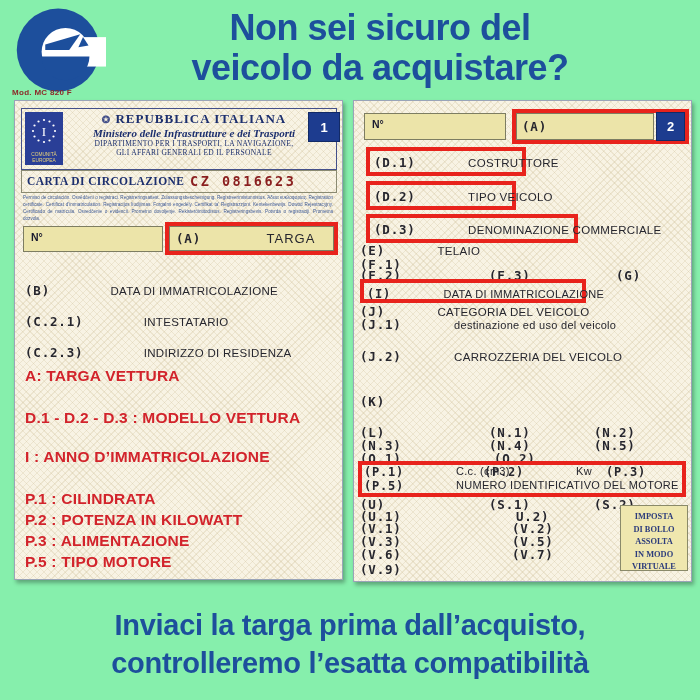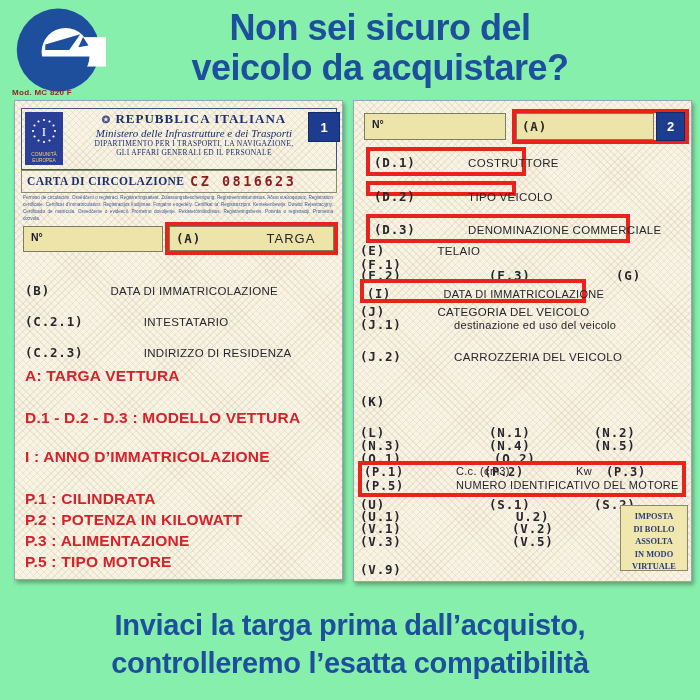--- a/index.html
+++ b/index.html
@@ -14,21 +14,21 @@
   
   .doc{position:absolute;background-color:#f8f3e4;
        background-image:repeating-linear-gradient(45deg, rgba(205,190,150,.28) 0 1px, transparent 1px 5px),
                         repeating-linear-gradient(-45deg, rgba(205,190,150,.28) 0 1px, transparent 1px 5px);
        border:1px solid #9aa4b8;box-shadow:1.5px 2.5px 4px rgba(0,0,0,.3);}
   .doc1{left:14px;top:100px;width:327px;height:478px;}
   .doc2{left:353px;top:100px;width:337px;height:480px;}
   .hdrbox{position:absolute;left:6px;top:7px;width:314px;height:60px;border:1px solid #44508a;}
   .hdrtext{position:absolute;left:46px;top:2px;width:252px;text-align:center;color:#1c2f6e;}
   .hdr-title{font-family:"Liberation Serif",serif;font-weight:bold;font-size:13px;letter-spacing:1px;}
-  .hdr-min{font-family:"Liberation Serif",serif;font-weight:normal;font-style:italic;font-size:11px;}
+  .hdr-min{font-family:"Liberation Serif",serif;font-weight:bold;font-style:italic;font-size:11px;}
   .hdr-dept{font-family:"Liberation Serif",serif;font-size:7.5px;letter-spacing:.3px;line-height:1.25;}
   .numbox{position:absolute;background:#1d3c8f;color:#fff;font-weight:bold;font-size:13px;
           display:flex;align-items:center;justify-content:center;border:1px solid #122a66;}
   .cartarow{position:absolute;left:6px;top:69px;width:314px;height:21px;border:1px solid #8a8a72;}
   .carta-lbl{position:absolute;left:5px;top:4px;font-family:"Liberation Serif",serif;font-weight:bold;
              font-size:11.5px;color:#1c2f6e;letter-spacing:.4px;}
   .carta-num{position:absolute;left:168px;top:2px;font-family:"DejaVu Sans Mono",monospace;font-weight:bold;
              font-size:13.5px;color:#8a1f1f;letter-spacing:2.5px;}
   .multilang{position:absolute;left:8px;top:94px;width:310px;font-size:4.6px;line-height:1.5;
              color:#3e5a96;text-align:justify;}
@@ -165,27 +165,27 @@
         <span>2</span>
       </div>
     </div>
 
     <div class="redbox" style="left:12px;top:46px;width:160px;height:29px;">
       <div style="padding:2px 0 0 4px;white-space:nowrap;">
         <span class="code">(D.1)</span>
         <span class="lbl">COSTRUTTORE</span>
       </div>
     </div>
-    <div class="redbox" style="left:12px;top:80px;width:150px;height:15px;">
+    <div class="redbox" style="left:12px;top:80px;width:150px;height:29px;">
       <div style="padding:2px 0 0 4px;white-space:nowrap;">
         <span class="code">(D.2)</span>
         <span class="lbl">TIPO VEICOLO</span>
       </div>
     </div>
-    <div class="redbox" style="left:12px;top:113px;width:264px;height:29px;">
+    <div class="redbox" style="left:12px;top:113px;width:212px;height:29px;">
       <div style="padding:2px 0 0 4px;white-space:nowrap;">
         <span class="code">(D.3)</span>
         <span class="lbl">DENOMINAZIONE COMMERCIALE</span>
       </div>
     </div>
 
     <div class="cl" style="left:6px;top:140px;">
       <span class="code">(E)</span>
       <span class="lbl">TELAIO</span>
     </div>
@@ -260,20 +260,24 @@
       <span class="code cell" style="left:162px;">U.2)</span>
     </div>
     <div class="cl" style="left:0;top:420px;width:337px;height:13px;">
       <span class="code cell" style="left:6px;">(V.1)</span>
       <span class="code cell" style="left:158px;">(V.2)</span>
     </div>
     <div class="cl" style="left:0;top:433px;width:337px;height:13px;">
       <span class="code cell" style="left:6px;">(V.3)</span>
       <span class="code cell" style="left:158px;">(V.5)</span>
     </div>
+    <div class="cl" style="left:0;top:446px;width:337px;height:13px;">
+      <span class="code cell" style="left:6px;">(V.6)</span>
+      <span class="code cell" style="left:158px;">(V.7)</span>
+    </div>
     <div class="cl" style="left:6px;top:459px;">
       <span class="code">(V.9)</span>
     </div>
 
     <div class="stamp">
       <div>IMPOSTA</div>
       <div>DI BOLLO</div>
       <div>ASSOLTA</div>
       <div>IN MODO</div>
       <div>VIRTUALE</div>

